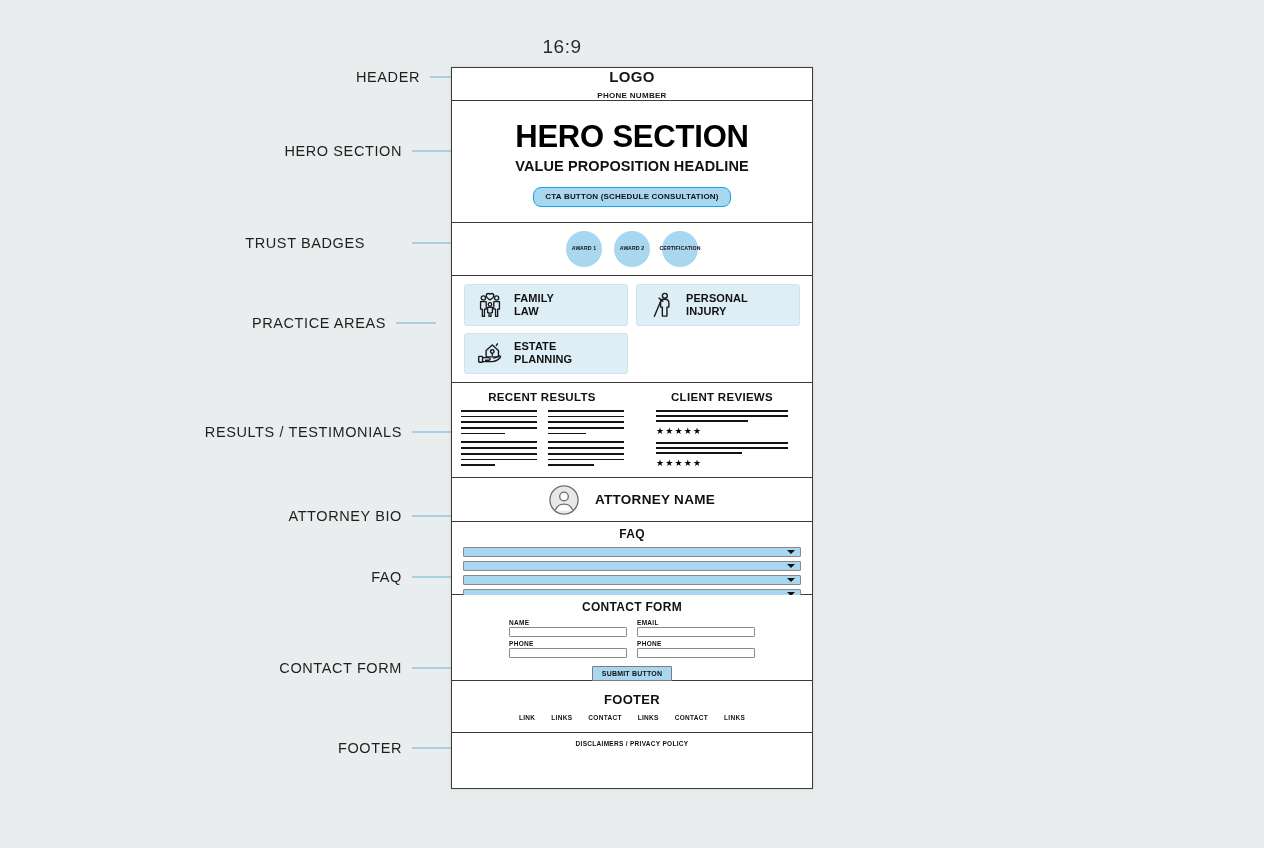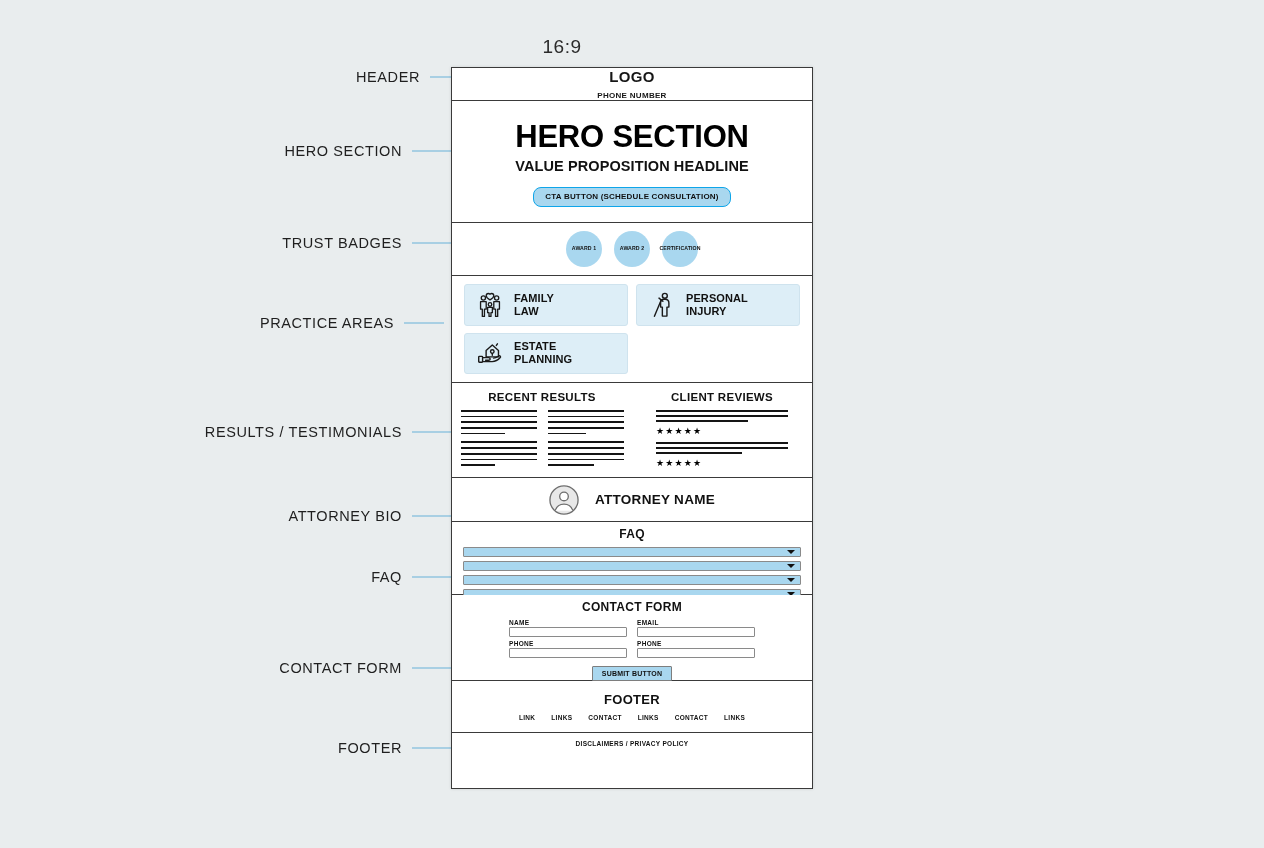--- a/index.html
+++ b/index.html
@@ -137,25 +137,25 @@
 
 <div id="annot-layer">
     <div class="annot" style="top: 69px; left: 0px; width: 452px; padding-right: 0px;">
       <span class="txt">HEADER</span>
       <span class="lead" style="width: 22px;"></span>
     </div>
     <div class="annot" style="top: 143px; left: 0px; width: 452px; padding-right: 0px;">
       <span class="txt">HERO SECTION</span>
       <span class="lead" style="width: 40px;"></span>
     </div>
-    <div class="annot" style="top: 235px; left: 0px; width: 452px; padding-right: 0px;">
+    <div class="annot" style="top: 235px; left: 0px; width: 452px; padding-right: 0px; gap: 37px;">
       <span class="txt">TRUST BADGES</span>
       <span class="lead" style="width: 40px;"></span>
     </div>
-    <div class="annot" style="top: 315px; left: 0px; width: 452px; padding-right: 8px;">
+    <div class="annot" style="top: 315px; left: 0px; width: 452px; padding-right: 16px;">
       <span class="txt">PRACTICE AREAS</span>
       <span class="lead" style="width: 40px;"></span>
     </div>
     <div class="annot" style="top: 424px; left: 0px; width: 452px; padding-right: 0px;">
       <span class="txt">RESULTS / TESTIMONIALS</span>
       <span class="lead" style="width: 40px;"></span>
     </div>
     <div class="annot" style="top: 508px; left: 0px; width: 452px; padding-right: 0px;">
       <span class="txt">ATTORNEY BIO</span>
       <span class="lead" style="width: 40px;"></span>

